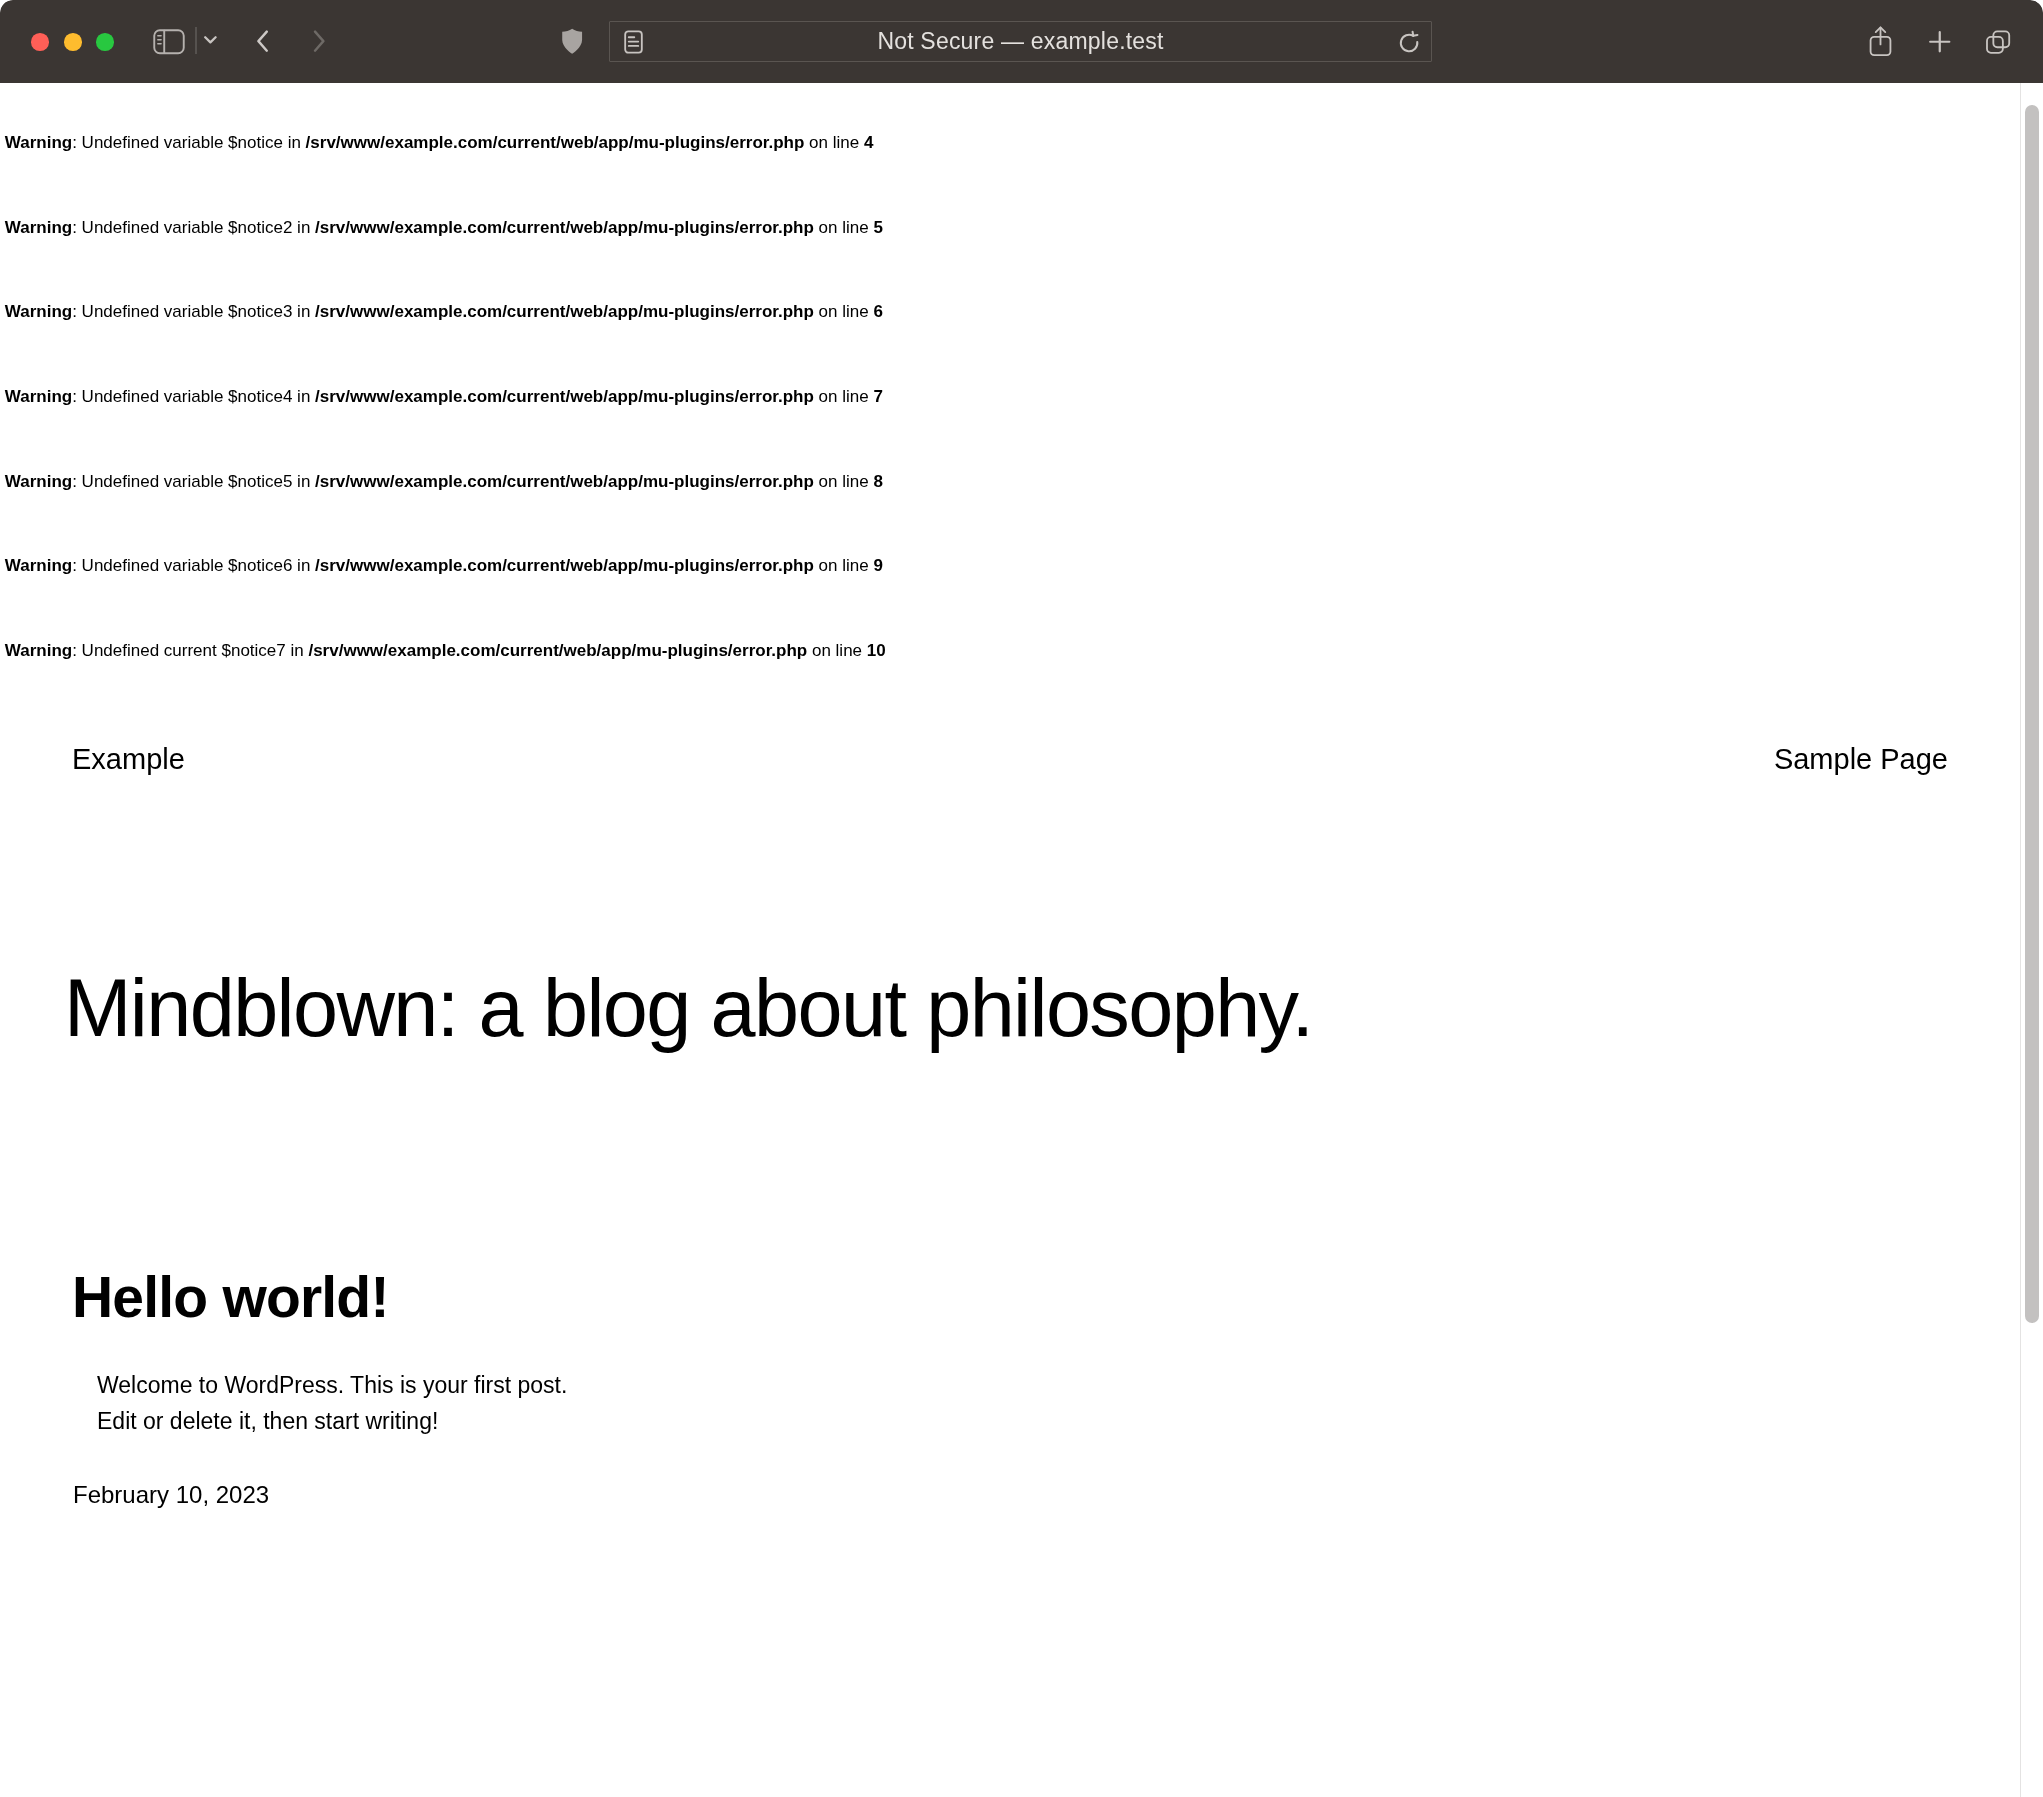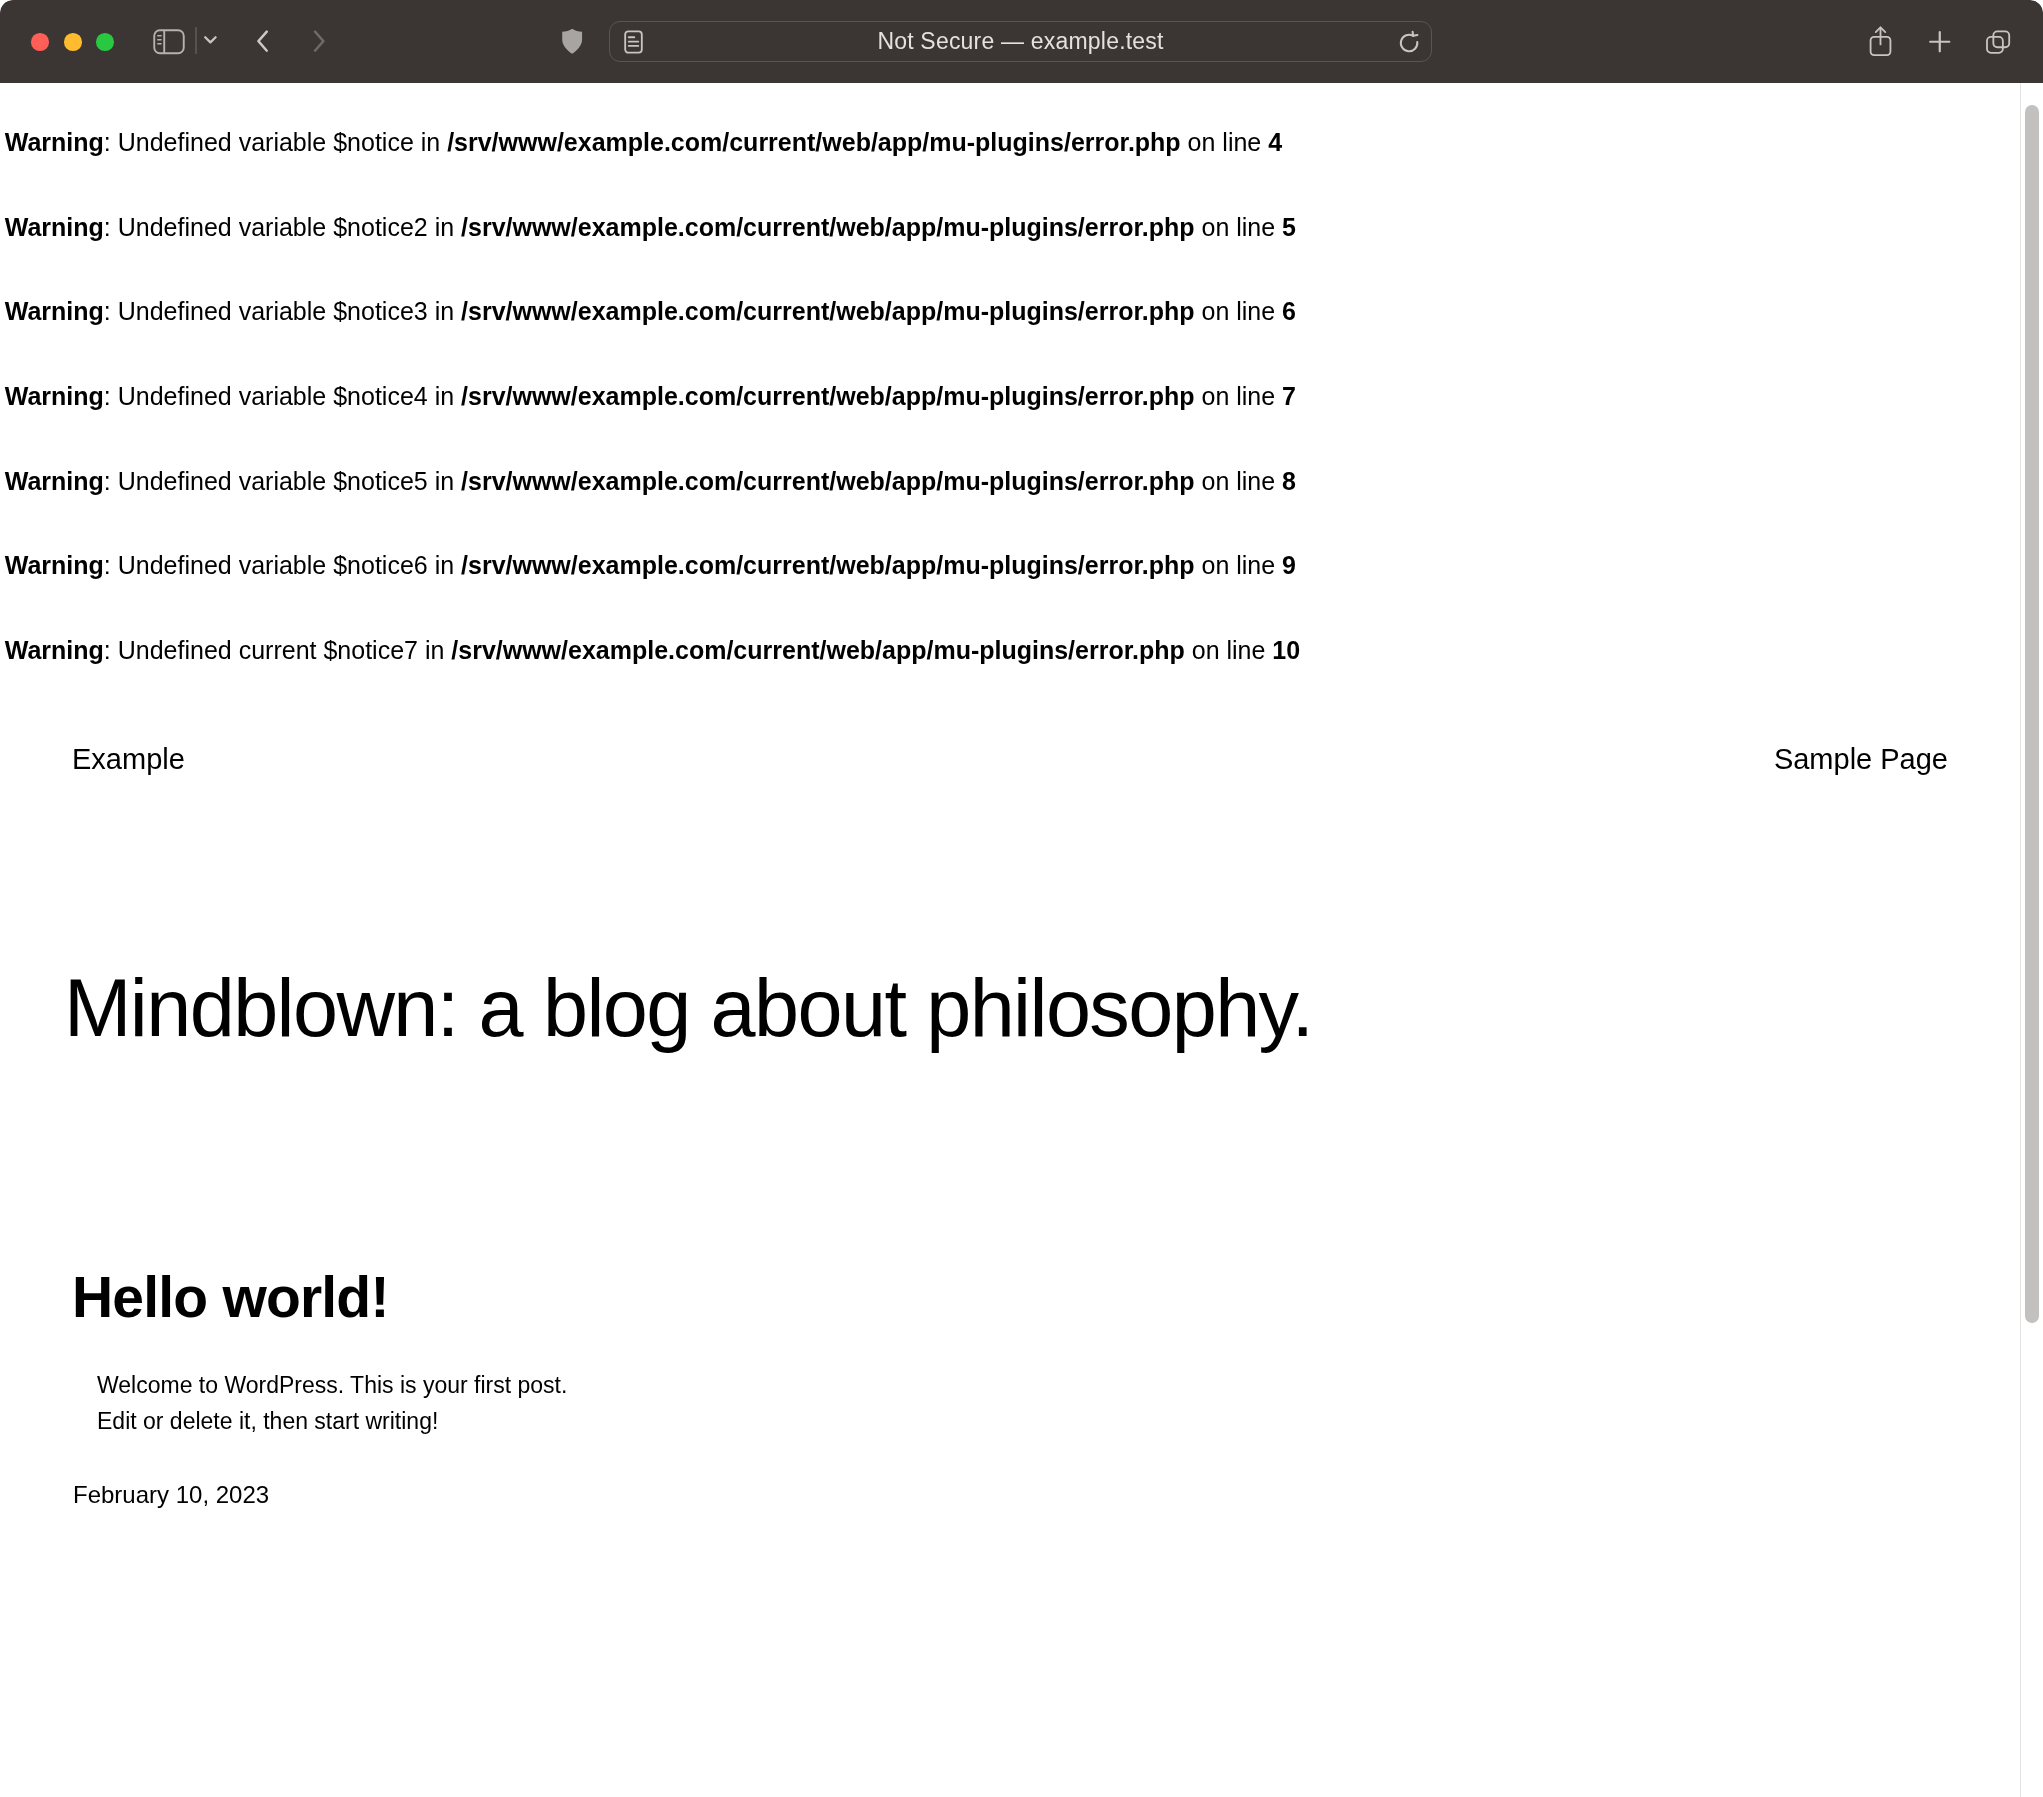--- a/index.html
+++ b/index.html
@@ -24,33 +24,33 @@
   .stroke-light{stroke:#c8c4c1;fill:none;stroke-width:2.3;stroke-linecap:round;stroke-linejoin:round;}
 
   #btn-sidebar{left:153px;top:29px;width:32px;height:25.5px;}
   .tb-divider{position:absolute;left:195px;top:27px;width:1.6px;height:27px;background:rgba(255,255,255,0.14);}
   #btn-sidebar-menu{left:204px;top:36px;width:12.8px;height:8px;}
   #btn-back{left:256px;top:29.5px;width:12.8px;height:22.3px;}
   #btn-forward{left:313px;top:29.5px;width:12.8px;height:22.3px;}
   #btn-shield{left:561px;top:28px;width:22.3px;height:27px;}
 
   .urlbar{position:absolute;left:609px;top:21px;width:823px;height:41px;box-sizing:border-box;
-          border:1.6px solid #5a5551;border-radius:11px;background:#3b3633;
+          border:1.6px solid #5a5551;border-radius:1px;background:#3b3633;
           display:flex;align-items:center;justify-content:center;}
   #btn-reader{position:absolute;left:14.4px;top:50%;transform:translateY(-50%);width:19px;height:24px;}
   #btn-reload{position:absolute;right:10.4px;top:50%;transform:translateY(-50%);width:24px;height:24px;}
   .url-text{color:#e4e1de;font-size:23px;letter-spacing:0.2px;white-space:nowrap;}
 
   #btn-share{left:1867px;top:25px;width:27px;height:34px;}
   #btn-newtab{left:1927px;top:29px;width:25.5px;height:25.5px;}
   #btn-tabs{left:1985px;top:29.5px;width:27px;height:25px;}
 
   
   .content{position:absolute;left:0;top:83px;right:0;bottom:0;background:#ffffff;color:#000;}
-  .warning{position:absolute;left:4.8px;margin:0;font-size:25px;line-height:27px;white-space:nowrap;color:#000;}
+  .warning{position:absolute;left:4.8px;margin:0;font-size:17px;line-height:27px;white-space:nowrap;color:#000;}
   .warning .b{font-weight:700;}
 
   .brand{position:absolute;left:72px;top:662px;font-size:29px;line-height:29px;color:#000;text-decoration:none;}
   .navlink{position:absolute;right:95px;top:662px;font-size:29px;line-height:29px;color:#000;text-decoration:none;}
 
   .tagline{position:absolute;left:64px;top:885px;margin:0;font-size:81px;line-height:81px;
            font-weight:400;letter-spacing:-1.6px;color:#000;white-space:nowrap;}
   .post-title{position:absolute;left:72px;top:1186px;margin:0;font-size:57px;line-height:57px;
               font-weight:700;letter-spacing:-0.8px;color:#000;white-space:nowrap;}
   .excerpt-line{position:absolute;left:73px;font-size:23px;line-height:23px;color:#000;white-space:nowrap;margin-left:24px;}

